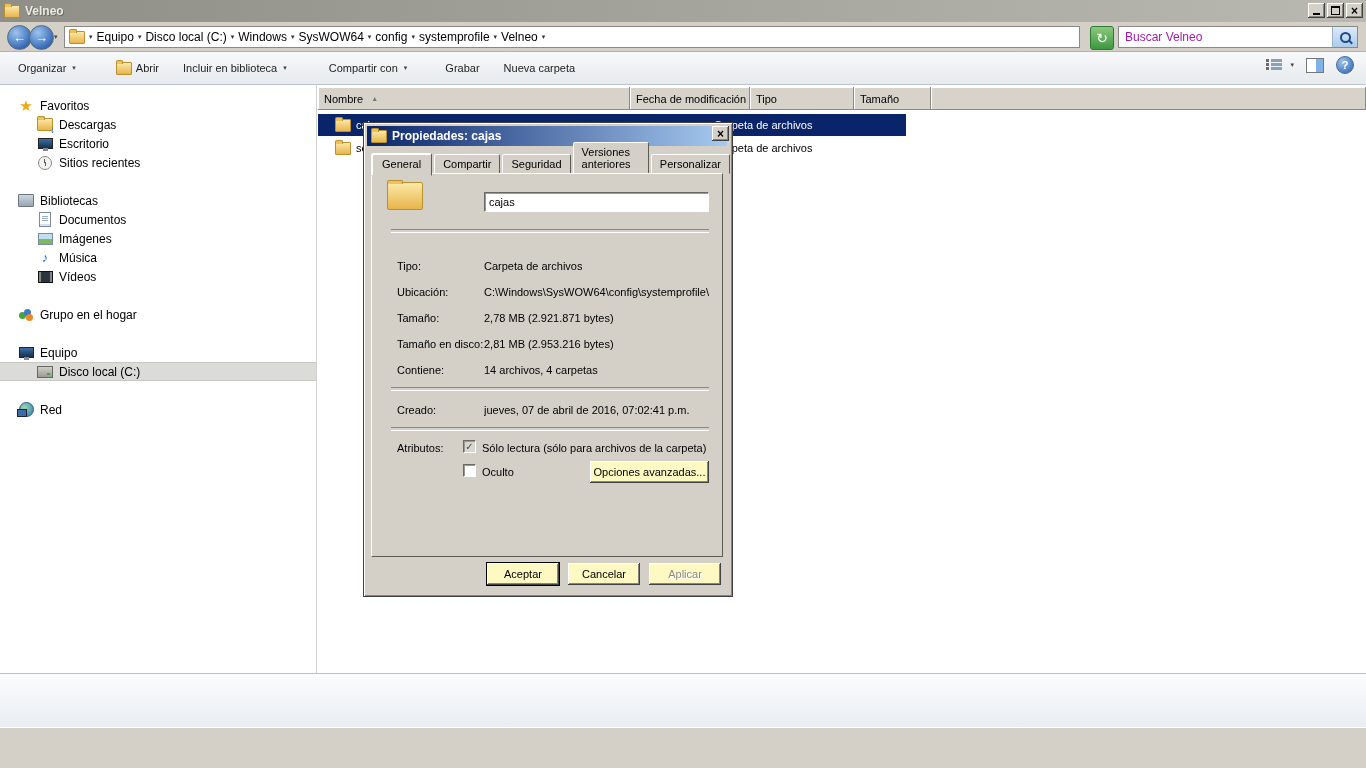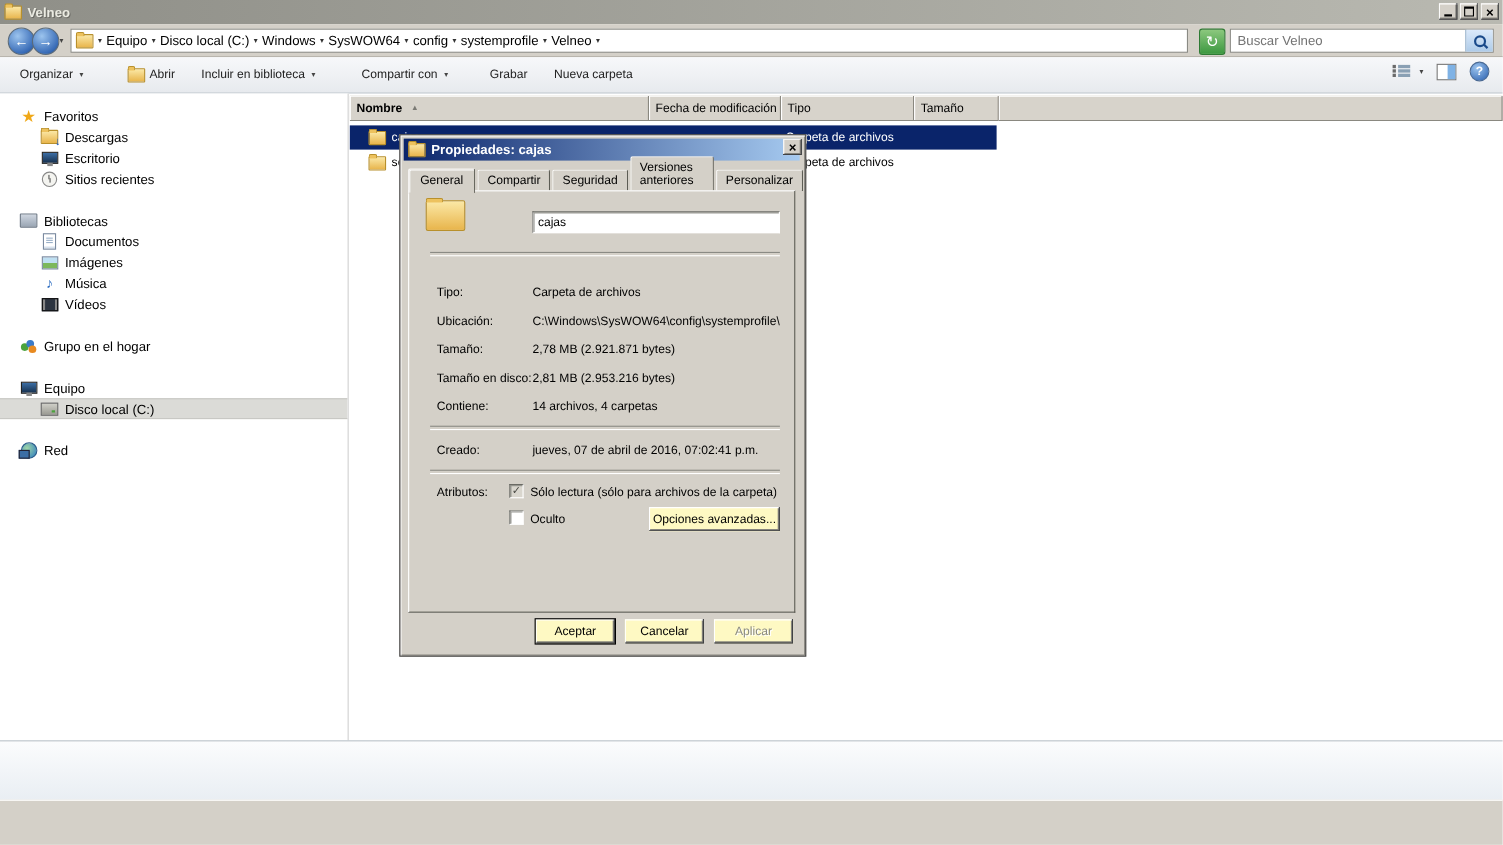--- a/index.html
+++ b/index.html
@@ -13,21 +13,21 @@
   .glyph-min{width:7px;height:2px;background:#000;margin-top:7px;}
   .glyph-rest{width:7px;height:6px;border:1px solid #000;border-top-width:2px;background:#d4d0c8;}
   .glyph-close{font-size:12px;font-weight:bold;line-height:10px;}
   #addrrow{left:0;top:22px;width:1366px;height:30px;background:#d4d0c8;border-bottom:1px solid #b6b2aa;box-sizing:border-box;}
   .navcircle{width:23px;height:23px;border-radius:50%;background:radial-gradient(circle at 35% 30%,#9cc4ee,#3a6db8 70%,#1d4a8a);border:1px solid #5a6a7a;color:#fff;display:flex;align-items:center;justify-content:center;font-size:13px;font-weight:bold;}
   #breadcrumb{left:64px;top:26px;width:1016px;height:22px;background:#fff;border:1px solid #8a8a84;display:flex;align-items:center;padding:0 4px;box-sizing:border-box;overflow:hidden;}
   .crumbsep{font-size:7px;color:#333;margin:0 4px;}
   .crumb{font-size:12px;white-space:nowrap;}
   #refreshbtn{left:1090px;top:26px;width:22px;height:22px;background:linear-gradient(#8cc87e,#3c9840);border:1px solid #2e7a33;border-radius:3px;color:#fff;font-size:14px;display:flex;align-items:center;justify-content:center;}
   #searchbox{left:1118px;top:26px;width:240px;height:22px;background:#fff;border:1px solid #8a8a84;display:flex;align-items:center;box-sizing:border-box;}
-  #searchbox .stext{flex:1;padding-left:6px;color:#737373;font-size:12px;}
+  #searchbox .stext{flex:1;padding-left:6px;color:#a21caf;font-size:12px;}
   #searchbtn{width:24px;height:20px;background:linear-gradient(#dceafb,#aecbe8);border-left:1px solid #9ab4cc;display:flex;align-items:center;justify-content:center;position:relative;}
   .mag{width:7px;height:7px;border:2px solid #1a4a8a;border-radius:50%;position:relative;}
   .mag::after{content:"";position:absolute;width:5px;height:2px;background:#1a4a8a;transform:rotate(45deg);right:-4px;bottom:-2px;}
   #toolbar{left:0;top:52px;width:1366px;height:33px;background:linear-gradient(#f7f8fa,#e7eaee);border-bottom:1px solid #bcc4cc;display:flex;align-items:center;box-sizing:border-box;color:#222;}
   .tbitem{display:flex;align-items:center;gap:4px;padding:4px 6px;white-space:nowrap;}
   .dd{font-size:7px;color:#444;margin-left:2px;}
   #tbright{position:absolute;right:12px;top:56px;display:flex;align-items:center;gap:12px;}
   .viewicon{width:16px;height:12px;position:relative;}
   .viewicon::before{content:"";position:absolute;left:0;top:0;width:3px;height:3px;background:#6a6a6a;box-shadow:0 4px 0 #6a6a6a,0 8px 0 #6a6a6a;}
   .viewicon::after{content:"";position:absolute;left:5px;top:0;width:11px;height:3px;background:#8aa0b4;box-shadow:0 4px 0 #8aa0b4,0 8px 0 #8aa0b4;}
@@ -281,28 +281,28 @@
   <div style="height:19px;"></div>
   <div class="siderow">
     <span class="sicon">
         <span class="globe"></span>
       </span>
     <span>Red</span>
   </div>
 </div>
 
 <div class="abs" id="filehead">
-  <div class="hcell" style="width:272px;font-weight:bold;">
+  <div class="hcell" style="width:312px;">
     <span>Nombre</span>
     <span class="sortarrow">▲</span>
   </div>
   <div class="hcell" style="width:120px;">
     <span>Fecha de modificación</span>
   </div>
-  <div class="hcell" style="width:121px;">
+  <div class="hcell" style="width:104px;">
     <span>Tipo</span>
   </div>
   <div class="hcell" style="width:77px;">
     <span>Tamaño</span>
   </div>
   <div class="hcell" style="flex:1;"></div>
 </div>
 
 <div class="abs listrow rowsel" style="top:114px;">
   <span class="ricon sicon">

